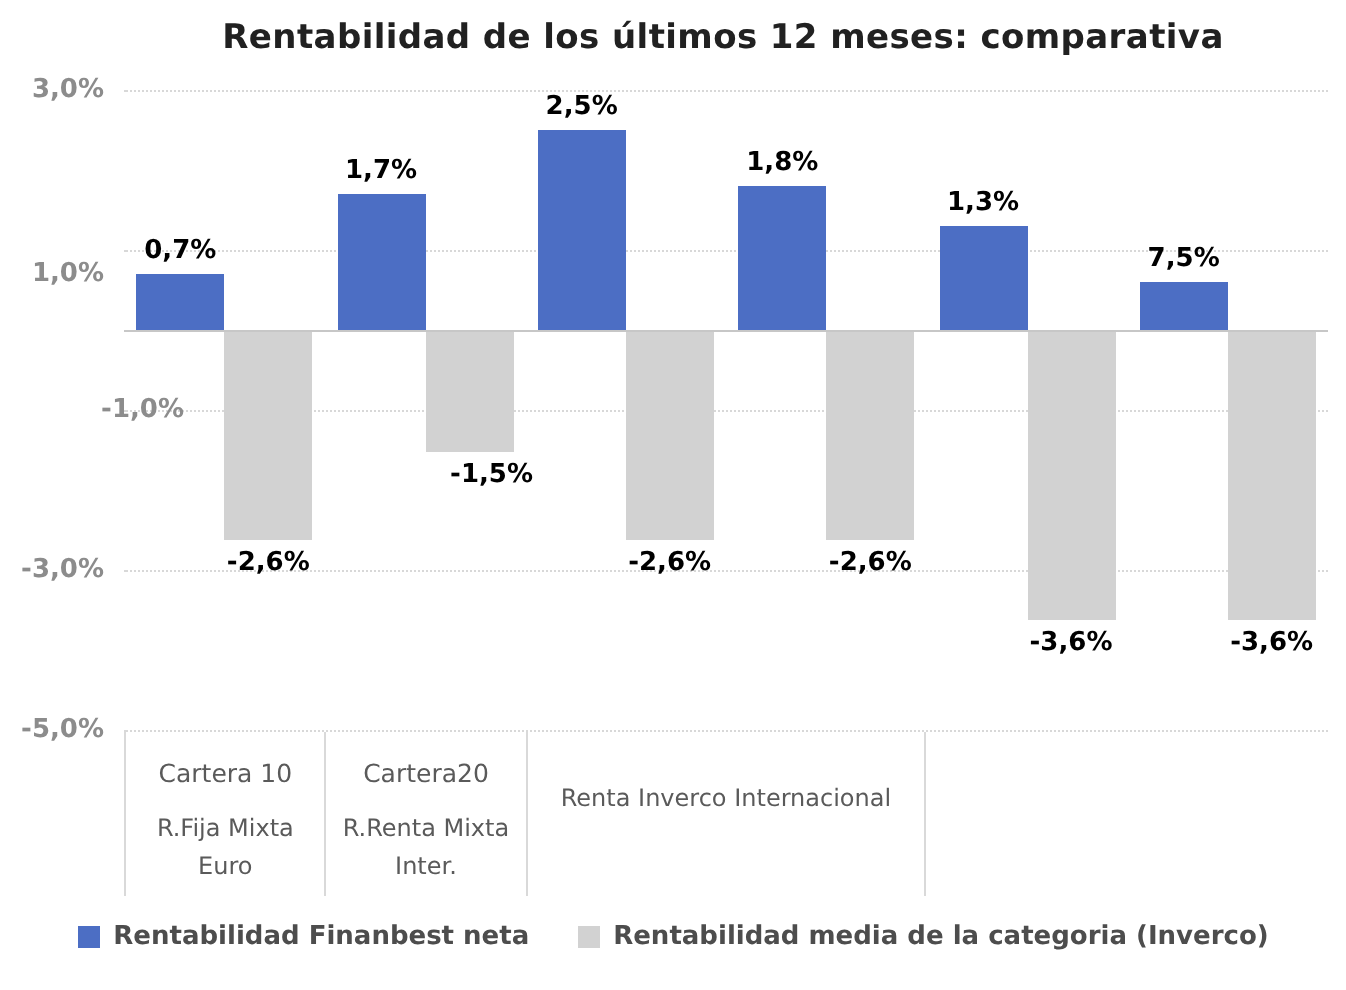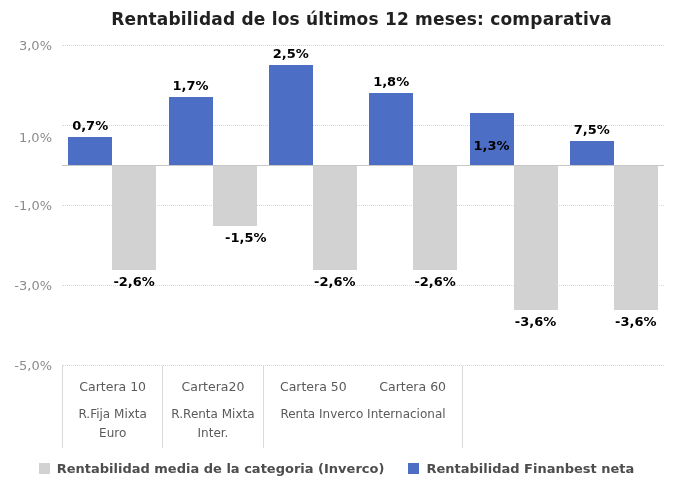--- a/index.html
+++ b/index.html
@@ -11,20 +11,21 @@
   .title{
     position:absolute;top:9px;left:0;width:673px;text-align:center;
     font-size:17px;font-weight:bold;color:#212121;letter-spacing:.2px;padding-left:25px;
   }
   #plot{position:absolute;left:0;top:0;width:673px;height:495px;}
   .gridline{position:absolute;height:0;border-top:1px dotted #d8d8d8;}
   .zeroline{position:absolute;height:0;border-top:1px solid #c7c7c7;}
   .ytick{
     position:absolute;width:52px;text-align:right;font-size:13px;color:#8c8c8c;
     transform:translateY(-50%);
+    font-weight:bold;
   }
   .bar{position:absolute;}
   .dlabel{
     position:absolute;width:64px;text-align:center;
     font-size:13px;font-weight:bold;color:#000000;
   }
   .cat-table{position:absolute;display:flex;}
   .cat-cell{
     box-sizing:border-box;border-left:1px solid #d9d9d9;
     padding-top:13px;display:flex;flex-direction:column;align-items:center;
@@ -47,21 +48,21 @@
 <body>
 
 <div id="chart">
   <div class="title">Rentabilidad de los últimos 12 meses: comparativa</div>
   <div id="plot">
       <div class="gridline" style="left: 62px; width: 602px; top: 45px;"></div>
       <div class="ytick" style="left: 0px; width: 52px; top: 45px;">3,0%</div>
       <div class="gridline" style="left: 62px; width: 602px; top: 125px;"></div>
       <div class="ytick" style="left: 0px; width: 52px; top: 137px;">1,0%</div>
       <div class="gridline" style="left: 62px; width: 602px; top: 205px;"></div>
-      <div class="ytick" style="left: 0px; width: 52px; top: 205px;">-1,0%</div>
+      <div class="ytick" style="left: 0px; width: 52px; top: 205px; padding-left: 40px;">-1,0%</div>
       <div class="gridline" style="left: 62px; width: 602px; top: 285px;"></div>
       <div class="ytick" style="left: 0px; width: 52px; top: 285px;">-3,0%</div>
       <div class="gridline" style="left: 62px; width: 602px; top: 365px;"></div>
       <div class="ytick" style="left: 0px; width: 52px; top: 365px;">-5,0%</div>
       <div class="zeroline" style="left: 62px; width: 602px; top: 165px;"></div>
       <div class="bar" style="left: 68.1667px; width: 44px; top: 137px; height: 28px; background: rgb(76, 110, 196);"></div>
       <div class="dlabel" style="left: 58.1667px; top: 118px;">0,7%</div>
       <div class="bar" style="left: 112.167px; width: 44px; top: 166px; height: 104px; background: rgb(210, 210, 210);"></div>
       <div class="dlabel" style="left: 102.167px; top: 274px;">-2,6%</div>
       <div class="bar" style="left: 168.5px; width: 44px; top: 97px; height: 68px; background: rgb(76, 110, 196);"></div>
@@ -70,21 +71,21 @@
       <div class="dlabel" style="left: 202.5px; top: 230px; text-align: right;">-1,5%</div>
       <div class="bar" style="left: 268.833px; width: 44px; top: 65px; height: 100px; background: rgb(76, 110, 196);"></div>
       <div class="dlabel" style="left: 258.833px; top: 46px;">2,5%</div>
       <div class="bar" style="left: 312.833px; width: 44px; top: 166px; height: 104px; background: rgb(210, 210, 210);"></div>
       <div class="dlabel" style="left: 302.833px; top: 274px;">-2,6%</div>
       <div class="bar" style="left: 369.167px; width: 44px; top: 93px; height: 72px; background: rgb(76, 110, 196);"></div>
       <div class="dlabel" style="left: 359.167px; top: 74px;">1,8%</div>
       <div class="bar" style="left: 413.167px; width: 44px; top: 166px; height: 104px; background: rgb(210, 210, 210);"></div>
       <div class="dlabel" style="left: 403.167px; top: 274px;">-2,6%</div>
       <div class="bar" style="left: 469.5px; width: 44px; top: 113px; height: 52px; background: rgb(76, 110, 196);"></div>
-      <div class="dlabel" style="left: 459.5px; top: 94px; margin-top: 44px;">1,3%</div>
+      <div class="dlabel" style="left: 459.5px; top: 94px;">1,3%</div>
       <div class="bar" style="left: 513.5px; width: 44px; top: 166px; height: 144px; background: rgb(210, 210, 210);"></div>
       <div class="dlabel" style="left: 503.5px; top: 314px;">-3,6%</div>
       <div class="bar" style="left: 569.833px; width: 44px; top: 141px; height: 24px; background: rgb(76, 110, 196);"></div>
       <div class="dlabel" style="left: 559.833px; top: 122px;">7,5%</div>
       <div class="bar" style="left: 613.833px; width: 44px; top: 166px; height: 144px; background: rgb(210, 210, 210);"></div>
       <div class="dlabel" style="left: 603.833px; top: 314px;">-3,6%</div>
     </div>
   <div id="cat-table" class="cat-table" style="left: 62px; top: 366px; width: 664px; height: 82px;">
       <div class="cat-cell" style="width: 100.333px;">
         <div class="cat-names">
@@ -92,30 +93,26 @@
         </div>
         <div class="cat-group" style="max-width: 88px;">R.Fija Mixta Euro</div>
       </div>
       <div class="cat-cell" style="width: 100.333px;">
         <div class="cat-names">
           <div class="cat-name">Cartera20</div>
         </div>
         <div class="cat-group" style="max-width: 88px;">R.Renta Mixta Inter.</div>
       </div>
       <div class="cat-cell" style="width: 200.667px;">
-        <div class="cat-names">
-          <div class="cat-name">Cartera 50</div>
-          <div class="cat-name">Cartera 60</div>
-        </div>
         <div class="cat-group" style="max-width: 10000px; white-space: nowrap;">Renta Inverco Internacional</div>
       </div>
     </div>
   <div class="legend">
     <div class="legend-item">
+      <span class="swatch" id="sw0" style="background: rgb(76, 110, 196);"></span>
+      <span class="legend-label">Rentabilidad Finanbest neta</span>
+    </div>
+    <div class="legend-item">
       <span class="swatch" id="sw1" style="background: rgb(210, 210, 210);"></span>
       <span class="legend-label">Rentabilidad media de la categoria (Inverco)</span>
-    </div>
-    <div class="legend-item">
-      <span class="swatch" id="sw0" style="background: rgb(76, 110, 196);"></span>
-      <span class="legend-label">Rentabilidad Finanbest neta</span>
     </div>
   </div>
 </div>
 
 </body></html>

